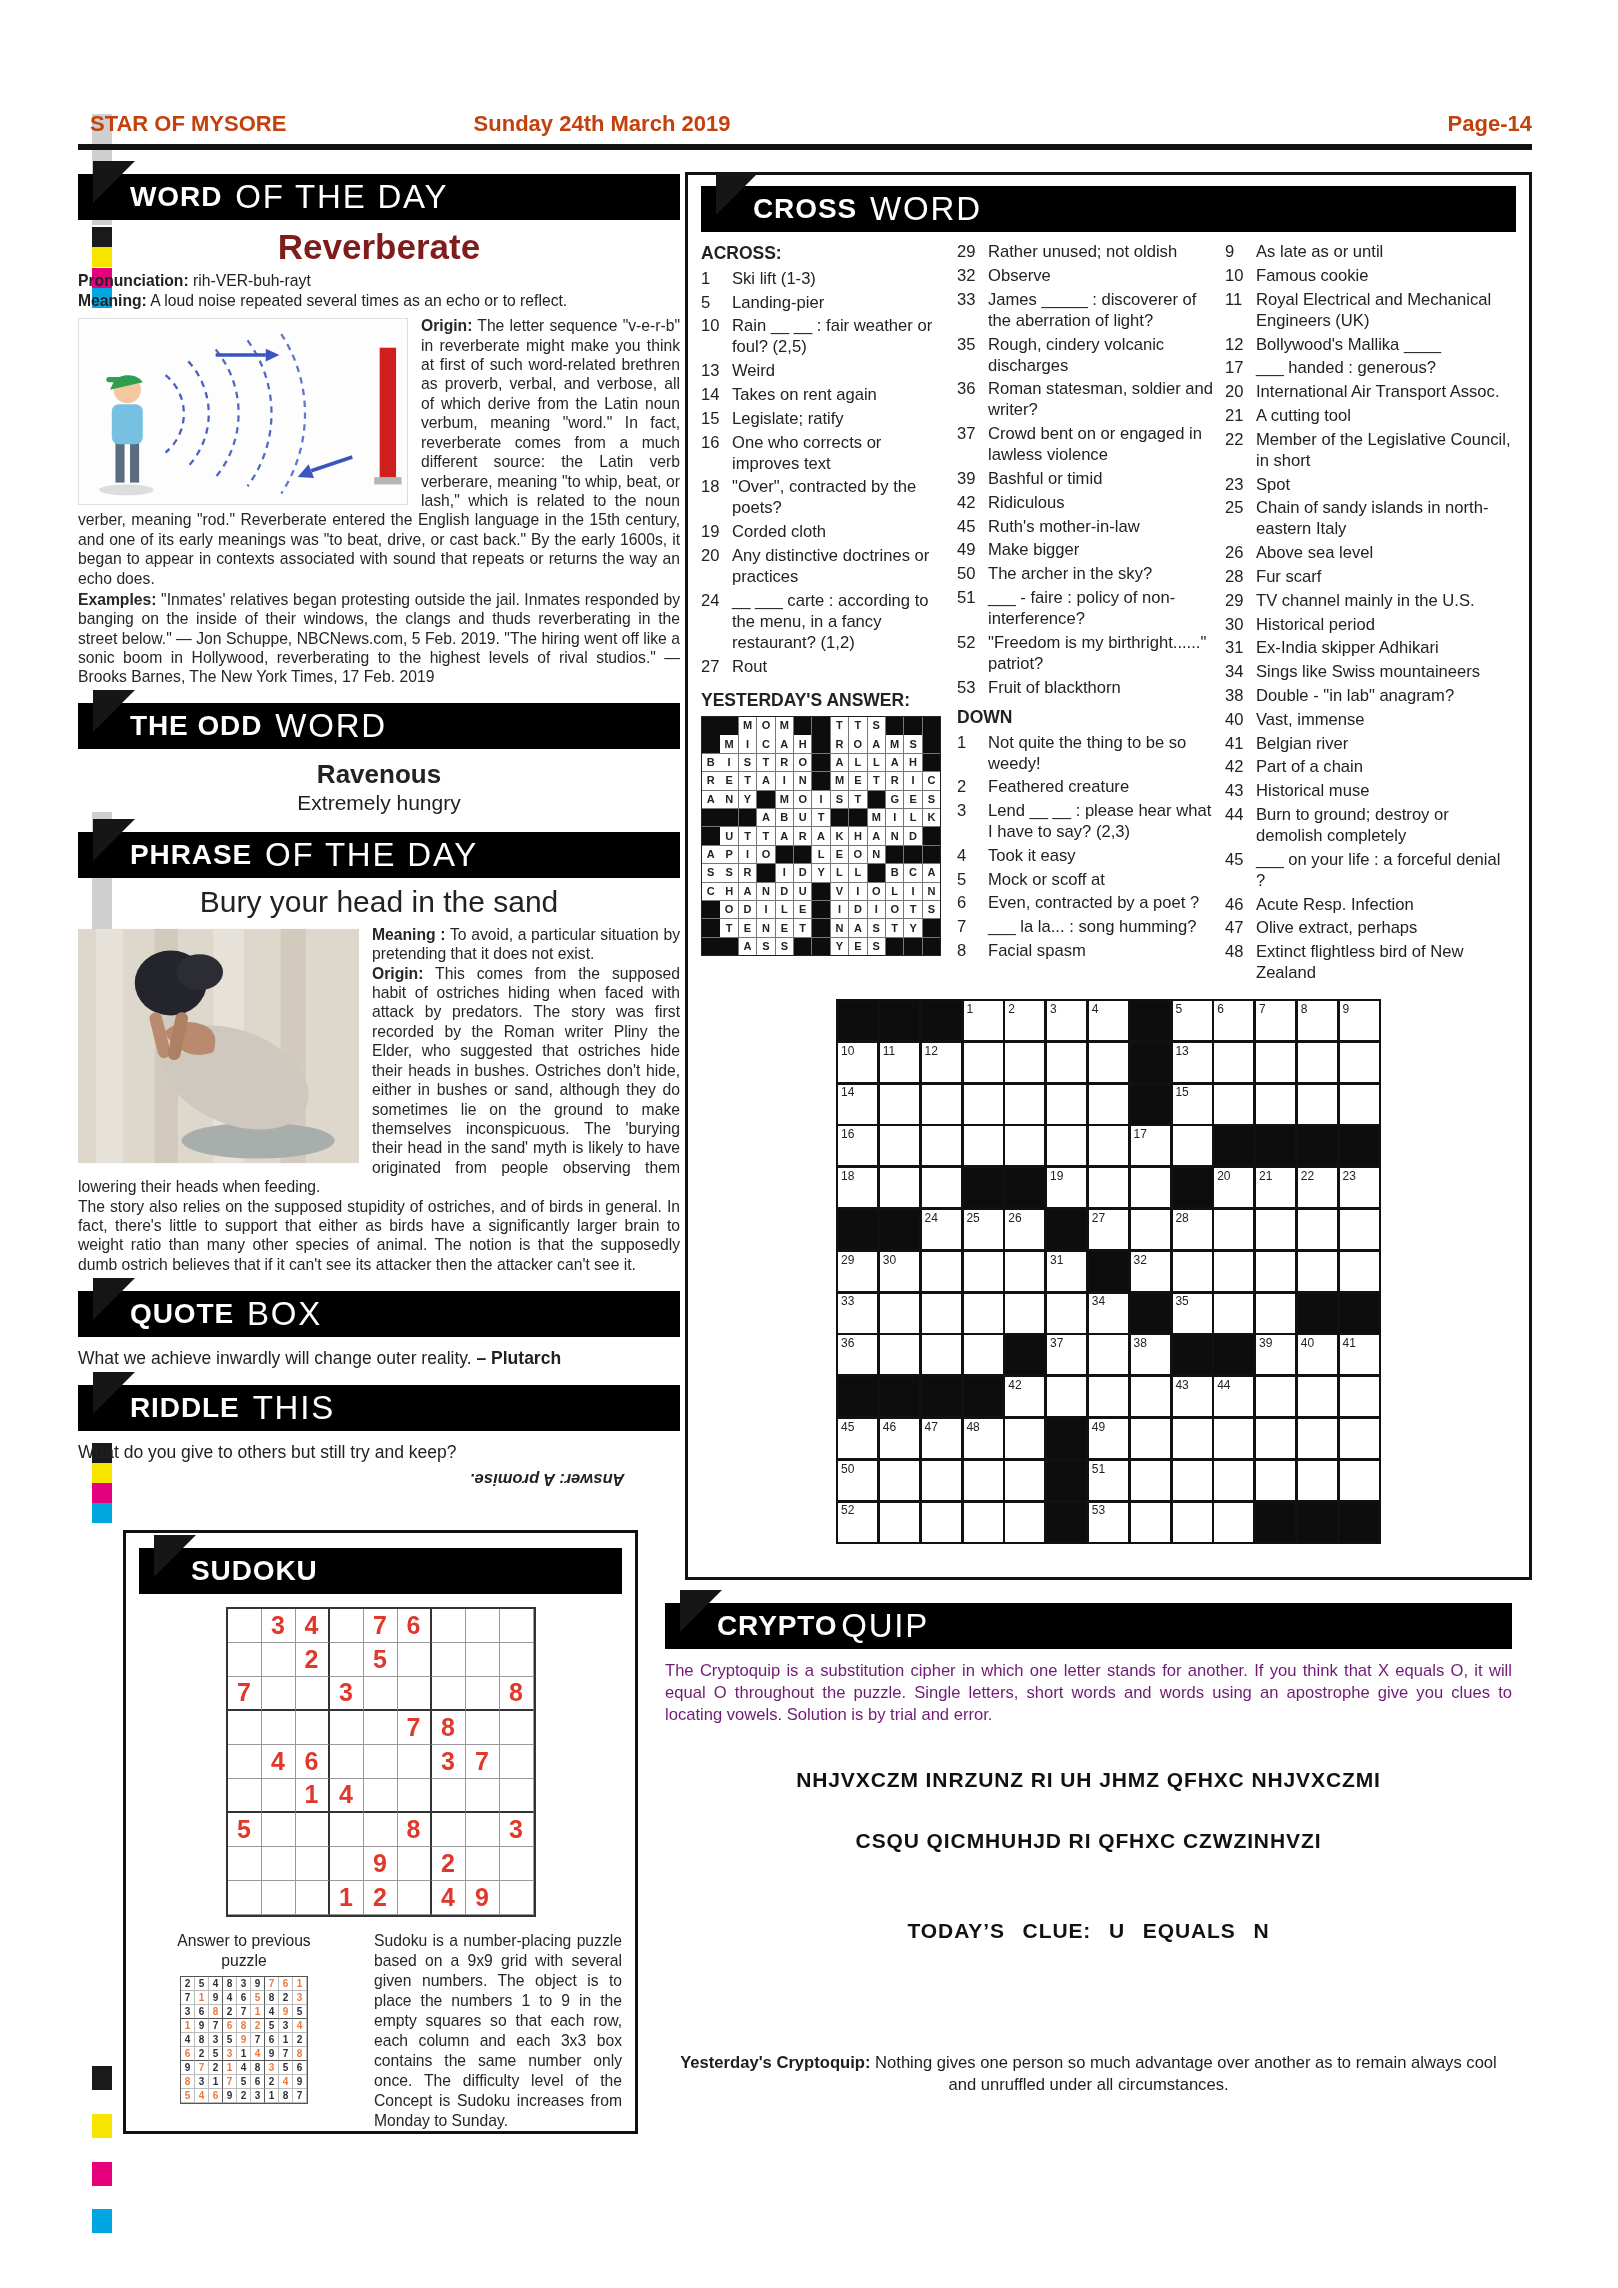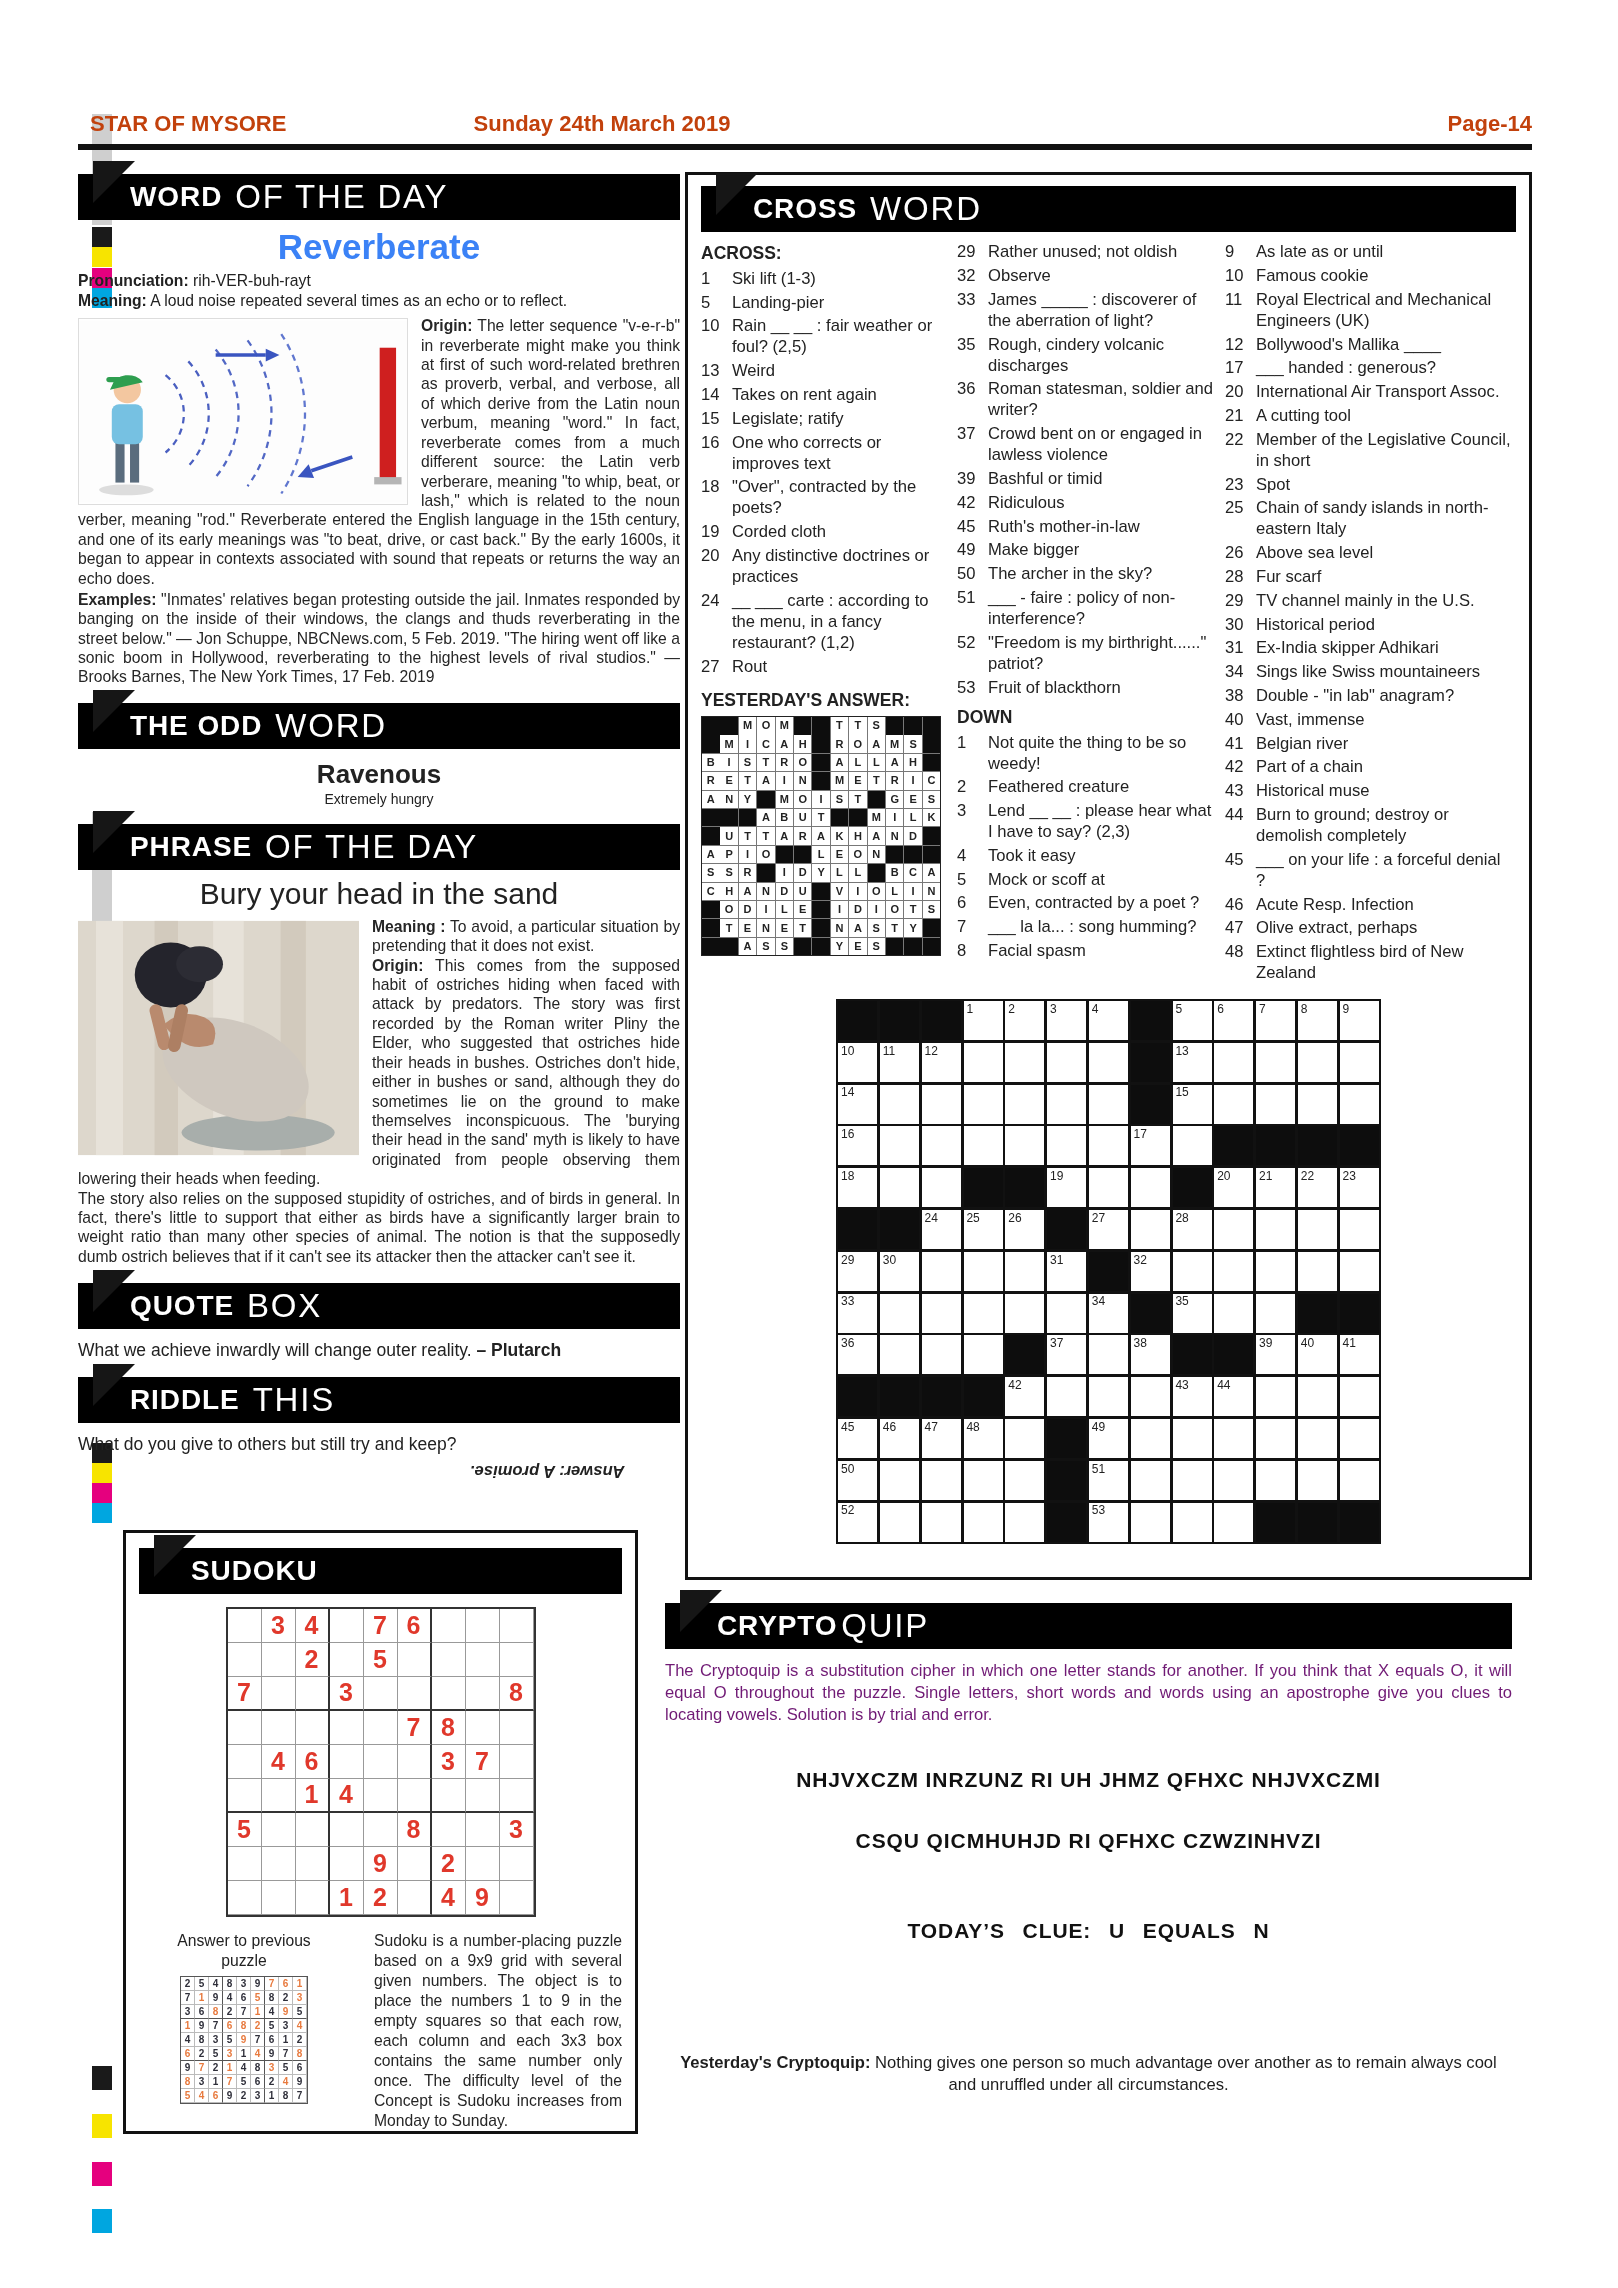--- a/index.html
+++ b/index.html
@@ -18,26 +18,26 @@
        padding-left:52px;box-sizing:border-box;margin-top:3.7px;}
   .bar::before{content:"";position:absolute;left:14.8px;top:-13px;width:0;height:0;
        border-top:42px solid #161616;border-right:42px solid transparent;}
   .bar .b-bold{color:#fff;font-weight:bold;font-size:28px;letter-spacing:0.9px;}
   .bar .b-light{color:#fff;font-weight:400;font-size:33px;margin-left:13px;letter-spacing:1.8px;}
 
   
   #left-col{position:absolute;left:78px;top:170px;width:602px;}
   .body-txt{font-size:15.7px;line-height:19.4px;color:#262626;text-align:justify;}
   .lbl{font-weight:bold;}
-  #wod-title{font-size:35px;font-weight:bold;text-align:center;margin:7.4px 0 3.7px;color:#3b82f6;}
+  #wod-title{font-size:35px;font-weight:bold;text-align:center;margin:7.4px 0 3.7px;color:#7f1d1d;}
   #wod-pron,#wod-meaning{font-size:15.7px;line-height:20px;}
   #wod-origin-wrap{margin-top:5.5px;}
   #wod-illustration{float:left;width:328px;height:185px;margin:1.8px 13px 3.7px 0;border:0.9px solid #ddd;}
   #odd-word{font-size:26px;font-weight:bold;text-align:center;margin:9.2px 0 1.8px;}
-  #odd-meaning{font-size:14px;text-align:center;margin-bottom:5.5px;}
+  #odd-meaning{font-size:21px;text-align:center;margin-bottom:5.5px;}
   .sec-gap{margin-top:16.6px;}
   #phrase-title{font-size:30px;font-weight:normal;text-align:center;margin:7.4px 0 5.5px;}
   #phrase-photo{float:left;width:281px;height:238px;margin:1.8px 13px 3.7px 0;}
   #quote-line{font-size:17.5px;margin:11px 0 1.8px;}
   #riddle-q{font-size:17.5px;margin:11px 0 0;}
   #riddle-ans-wrap{text-align:right;padding-right:55px;margin-top:5.5px;}
   #riddle-ans{display:inline-block;transform:rotate(180deg);font-weight:bold;font-style:italic;font-size:16.6px;}
 
   
   #sudoku-box{position:absolute;left:123px;top:1530px;width:515px;height:604px;

